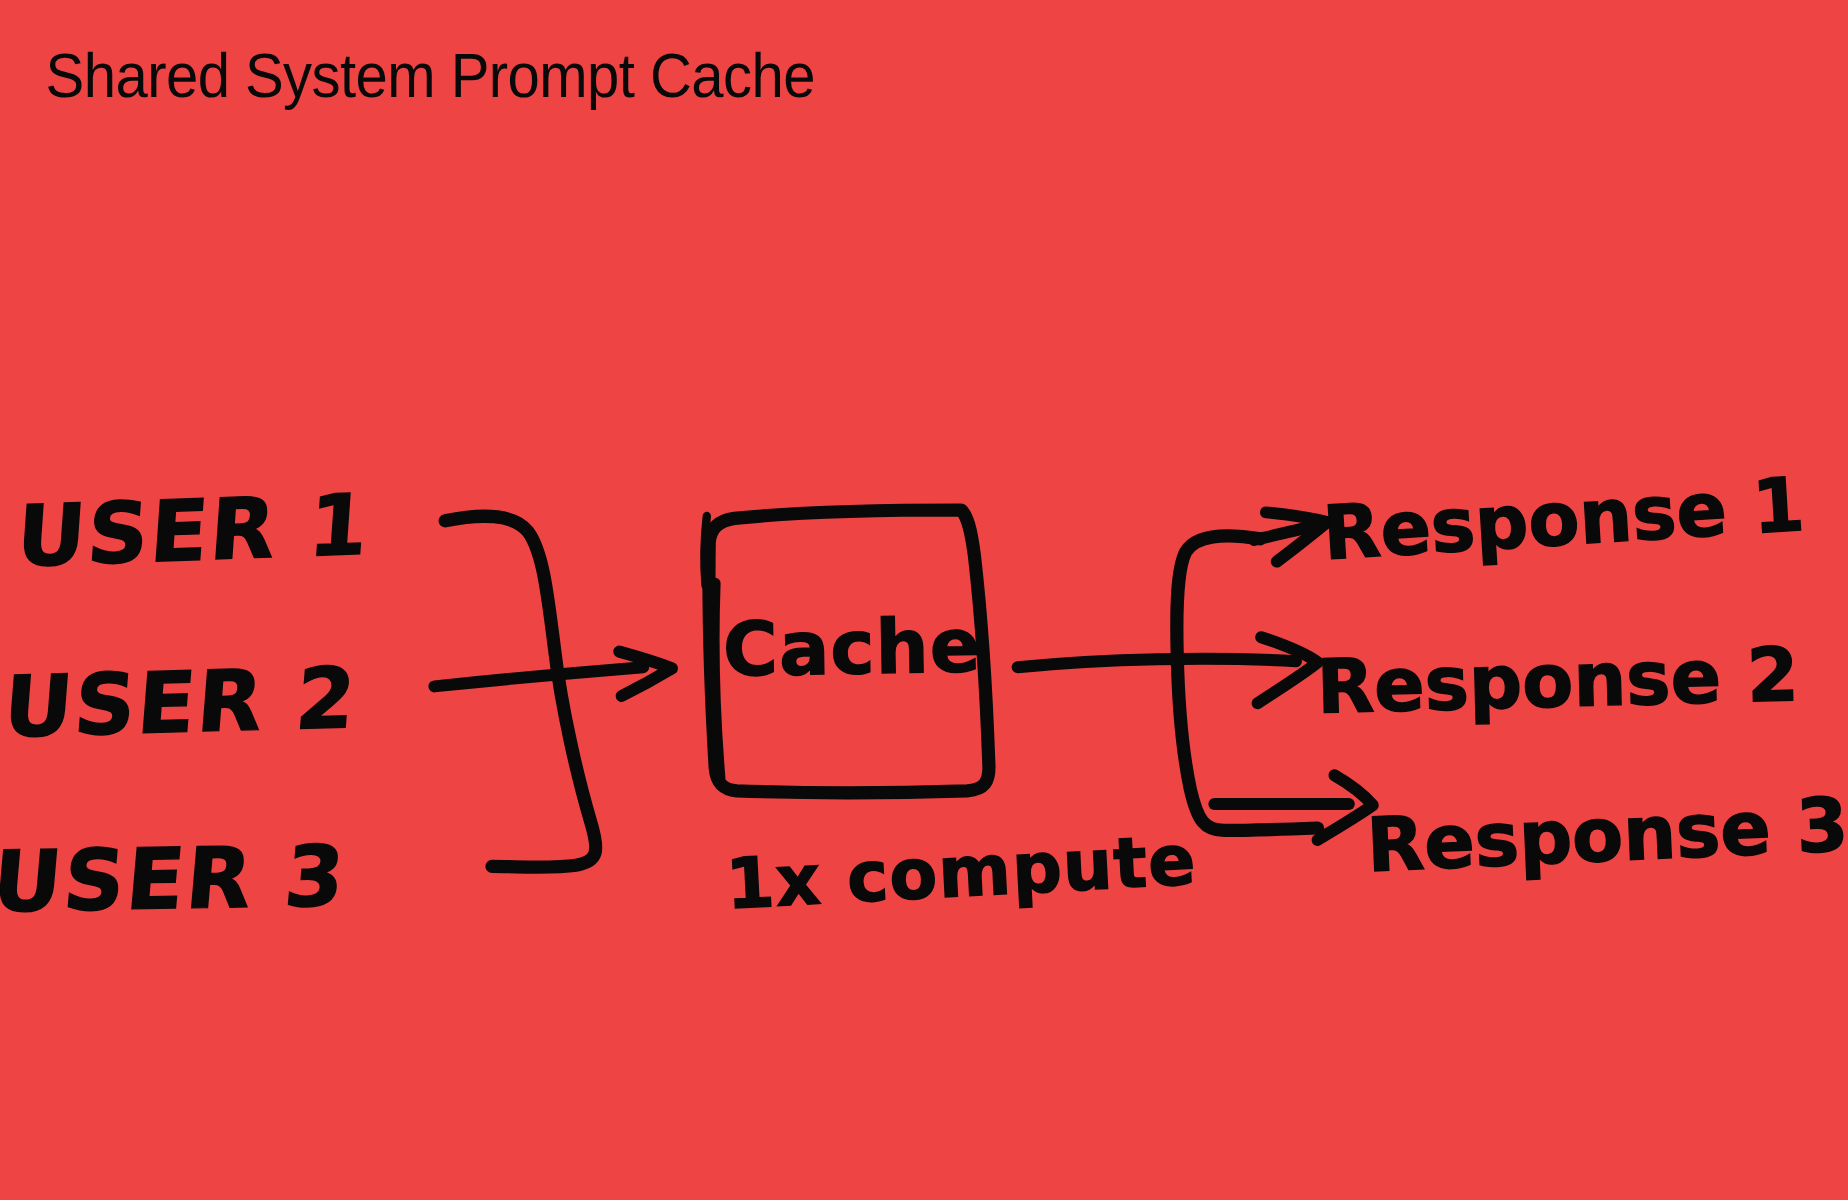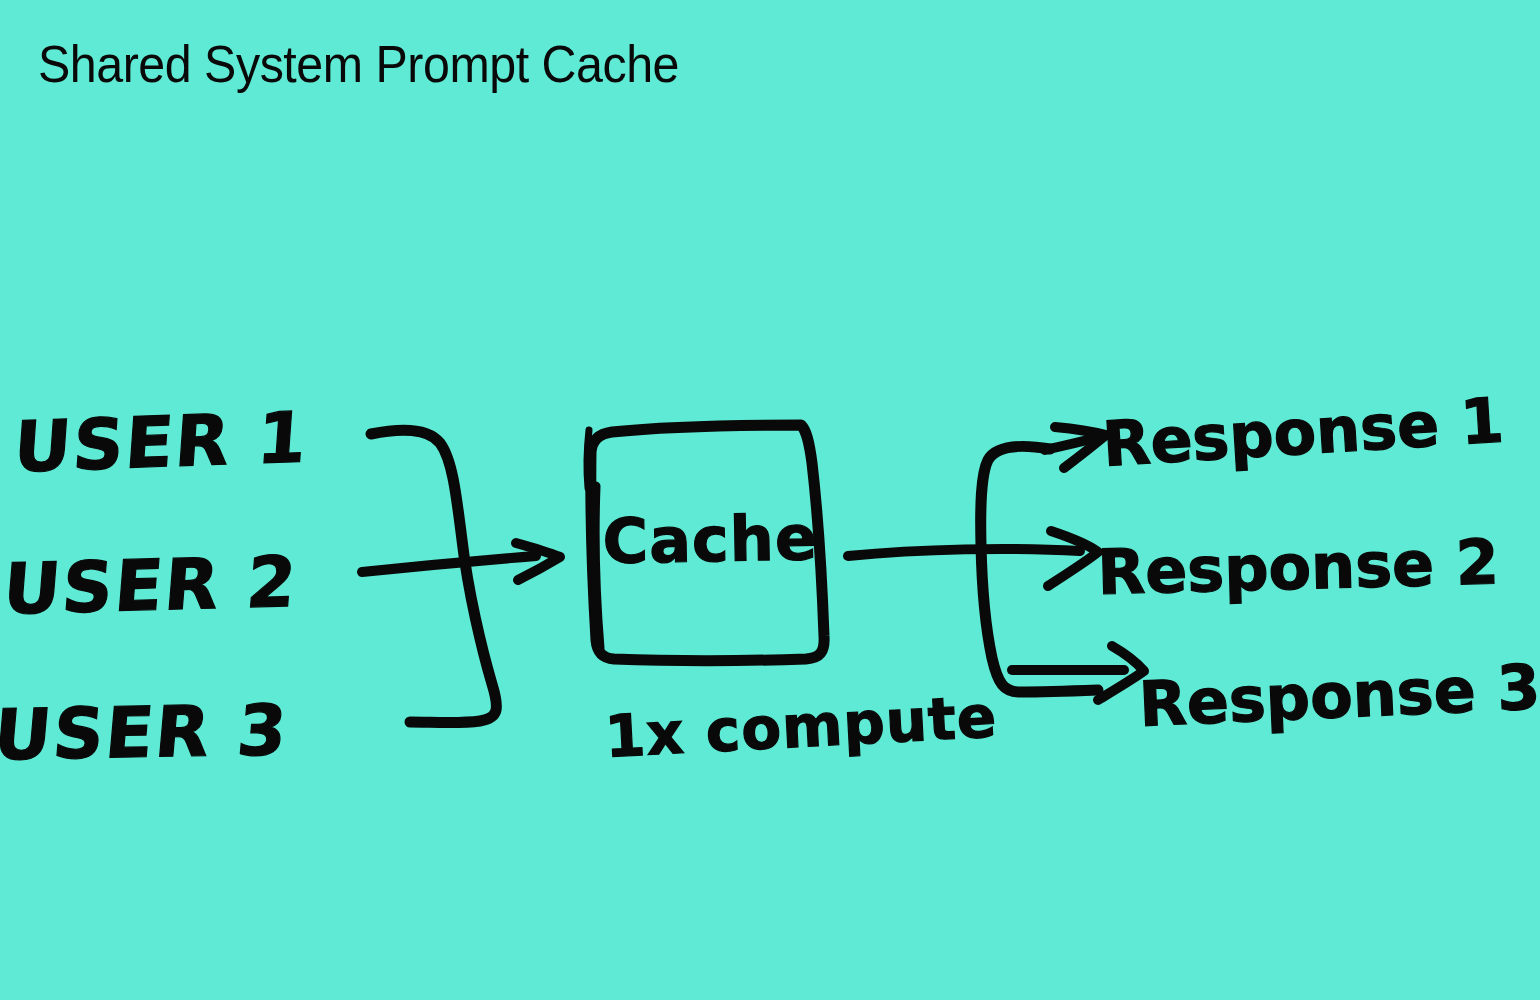--- a/index.html
+++ b/index.html
@@ -67,21 +67,21 @@
     letter-spacing: 1px;
   }
   .hand-compute {
     font-size: 58px;
     letter-spacing: 1px;
   }
 </style>
 </head>
 <body style="background: rgb(255, 255, 255);">
 
-<div id="canvas" style="background: #5eead4; text-align: right;">
+<div id="canvas" style="background: #ef4444; text-align: right;">
 
   <div id="slide-title" style="color: rgb(9, 9, 9);">Shared System Prompt Cache</div>
 
   <svg id="diagram" viewBox="0 0 1540 1000">
 
     <g>
       <text class="hand-text hand-user" x="62" y="470" transform="rotate(-2 62 470) skewX(-6)" fill="#090909" stroke="#090909">USER 1</text>
 
       <text class="hand-text hand-user" x="66" y="612" transform="rotate(-1.5 66 612) skewX(-6)" fill="#090909" stroke="#090909">USER 2</text>
 

